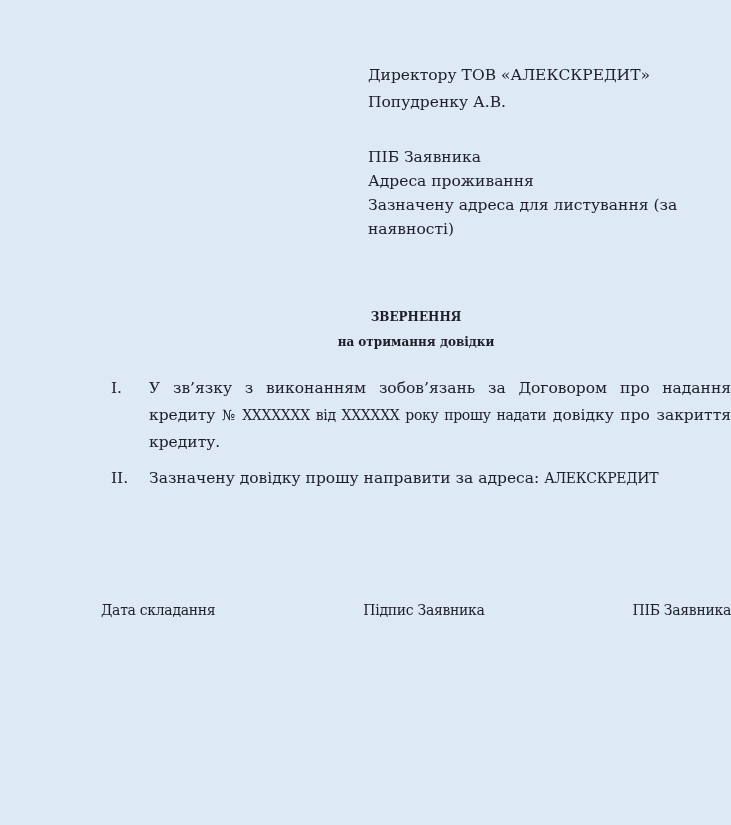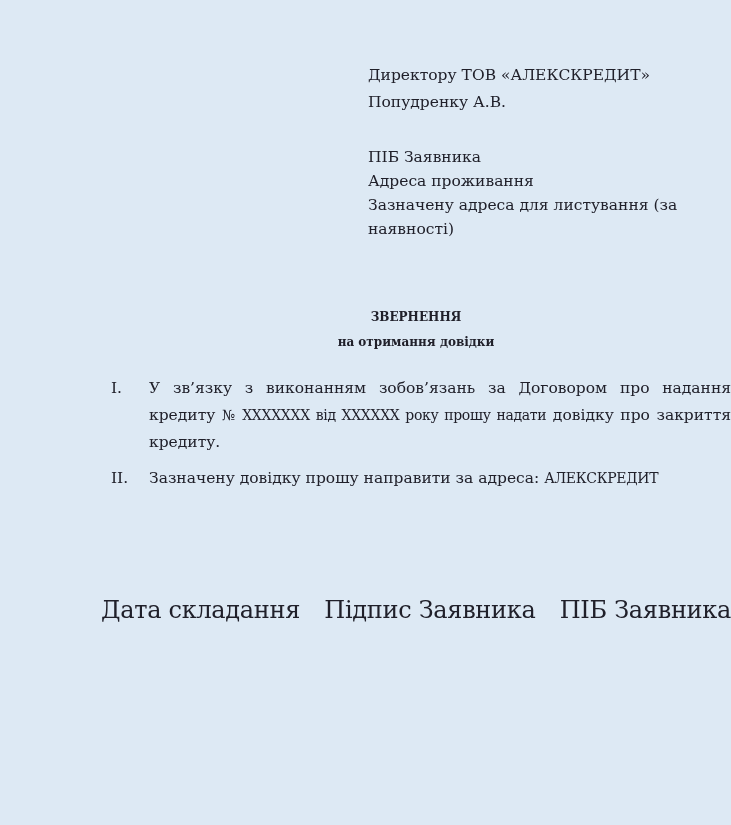--- a/index.html
+++ b/index.html
@@ -38,21 +38,21 @@
   .item-text { flex: 1; text-align: justify; }
   .li-1 { margin-top: 20px; }
   .li-2 { margin-top: 9px; }
   
   .alt { font-size: 14px; letter-spacing: -0.3px; }
   
   .footer {
     display: flex;
     justify-content: space-between;
     margin: 106px 16px 0 85px;
-    font-size: 24px;
+    font-size: 14px;
     letter-spacing: -0.3px;
     line-height: 24px;
   }
 </style>
 </head>
 <body>
 
 <div class="page" style="background: rgb(221, 233, 244); color: rgb(32, 32, 42);">
 
   <div class="address">

